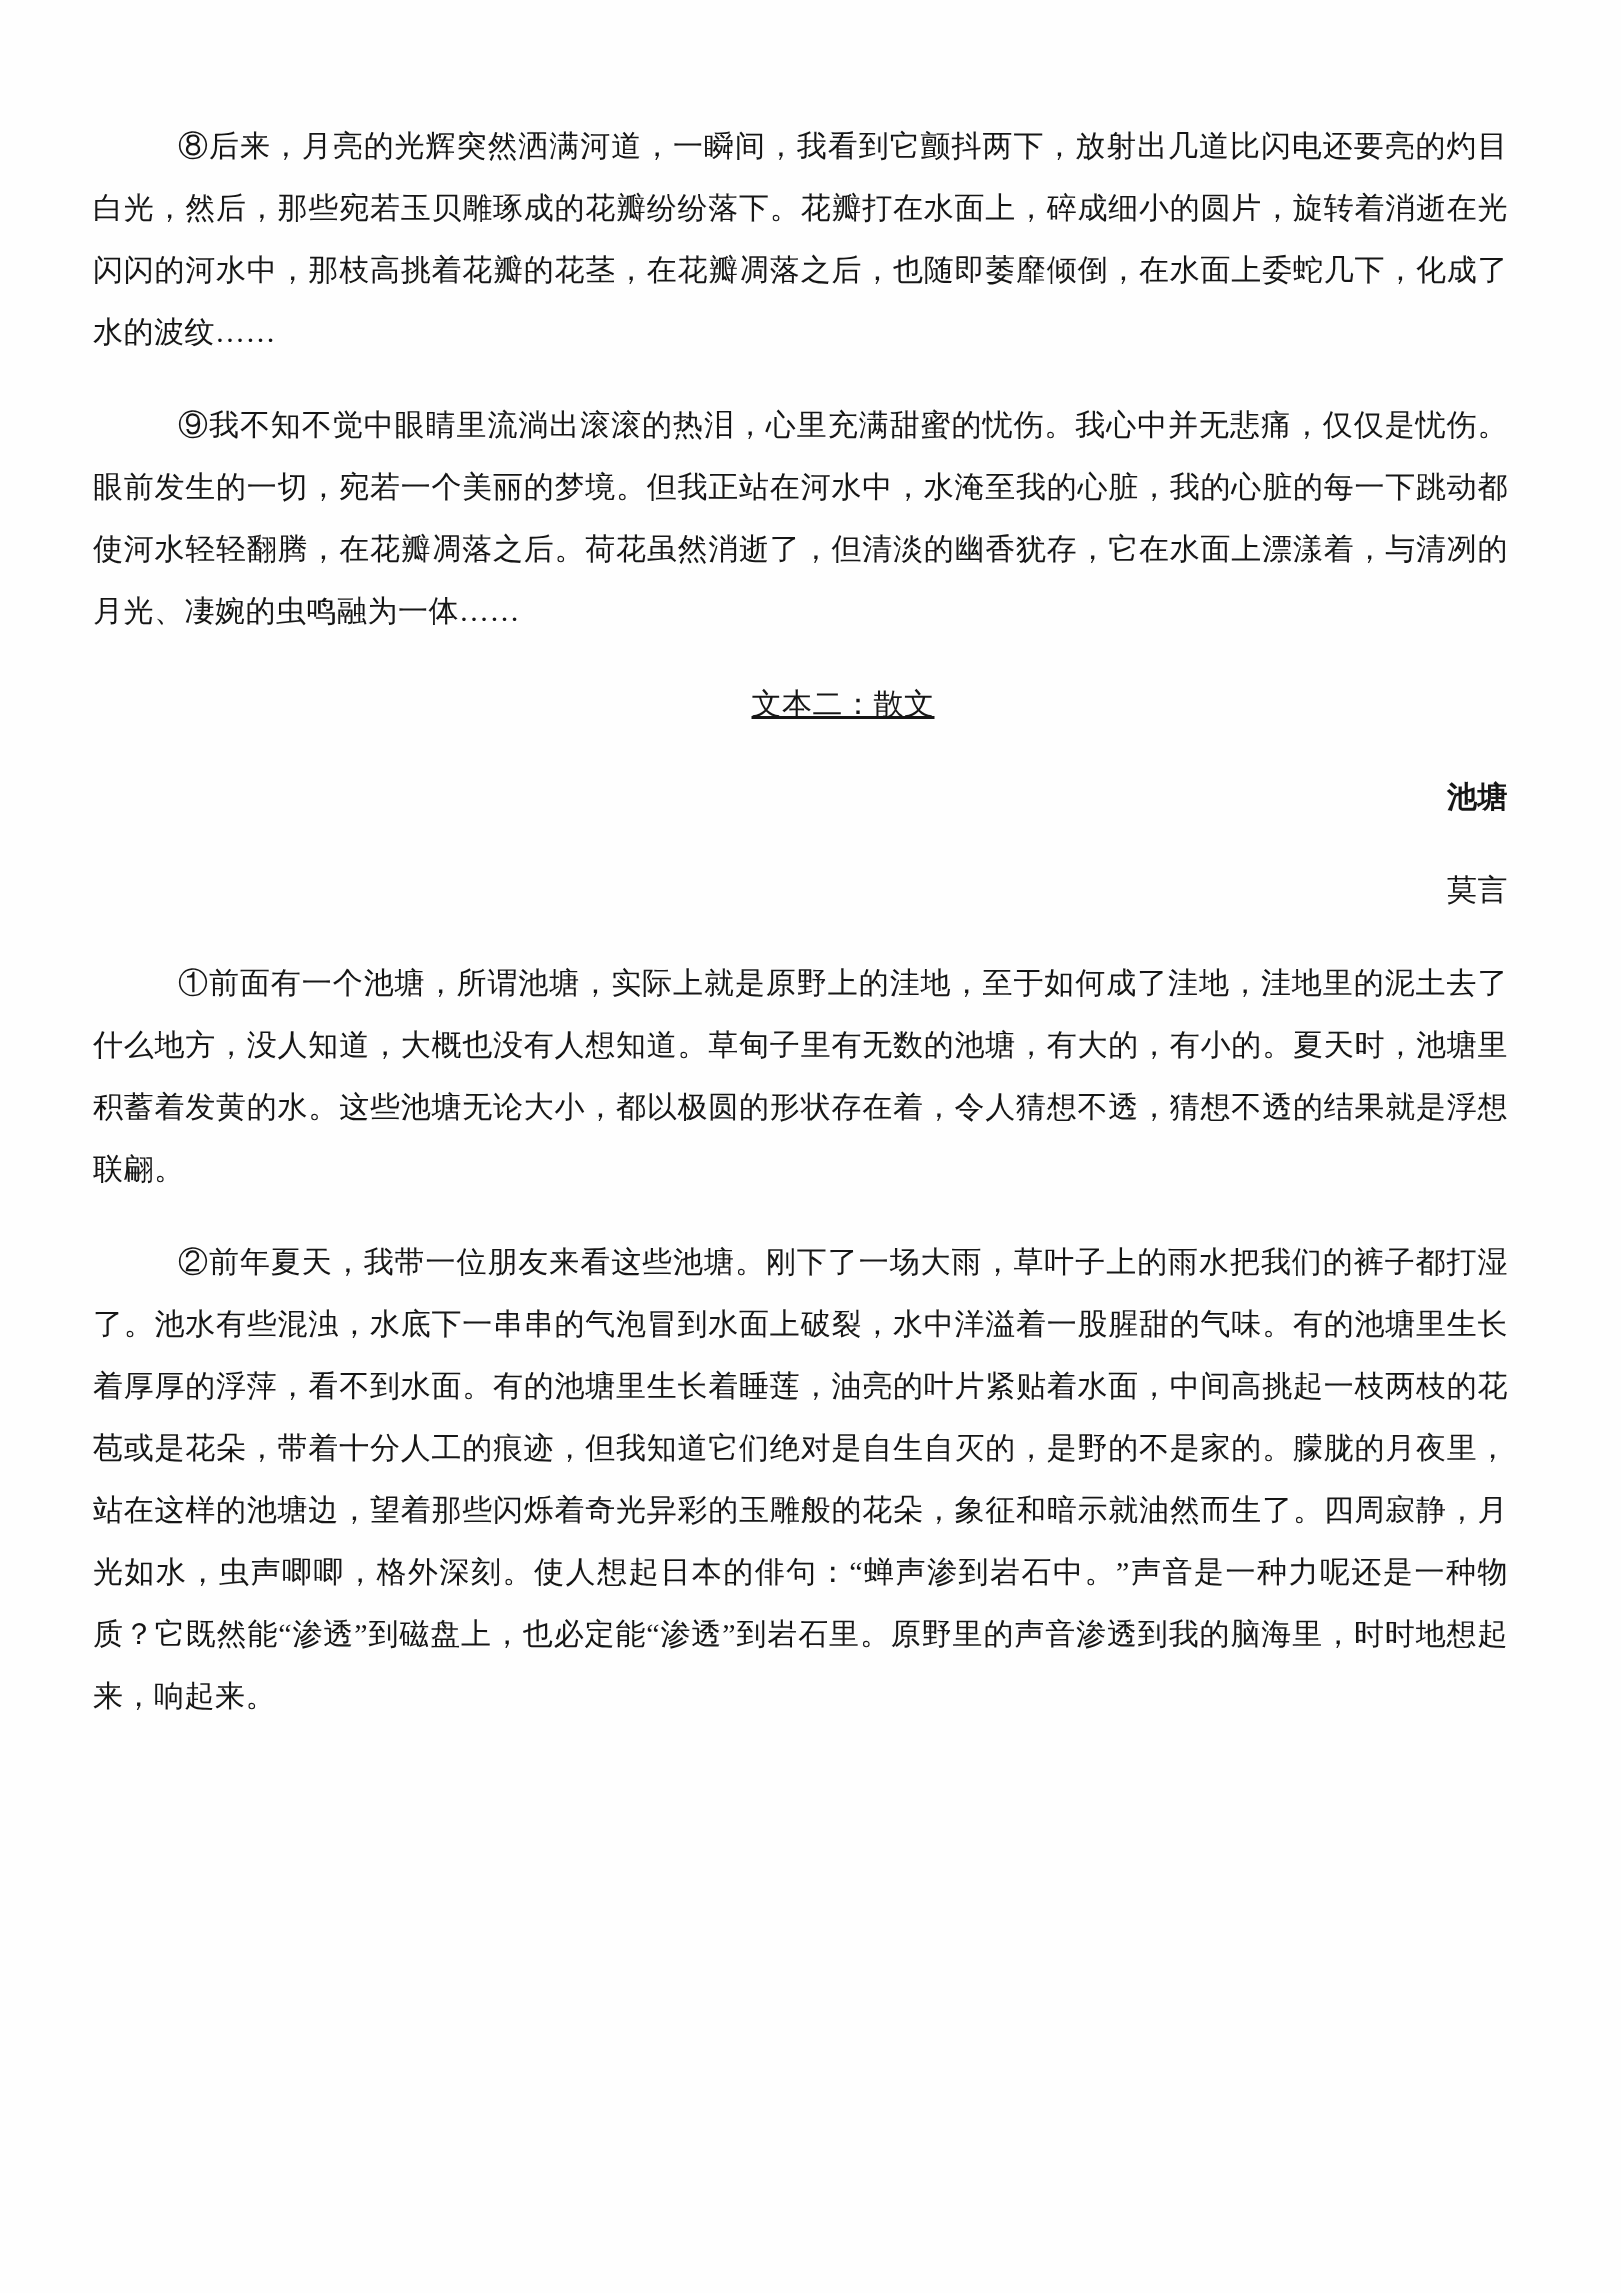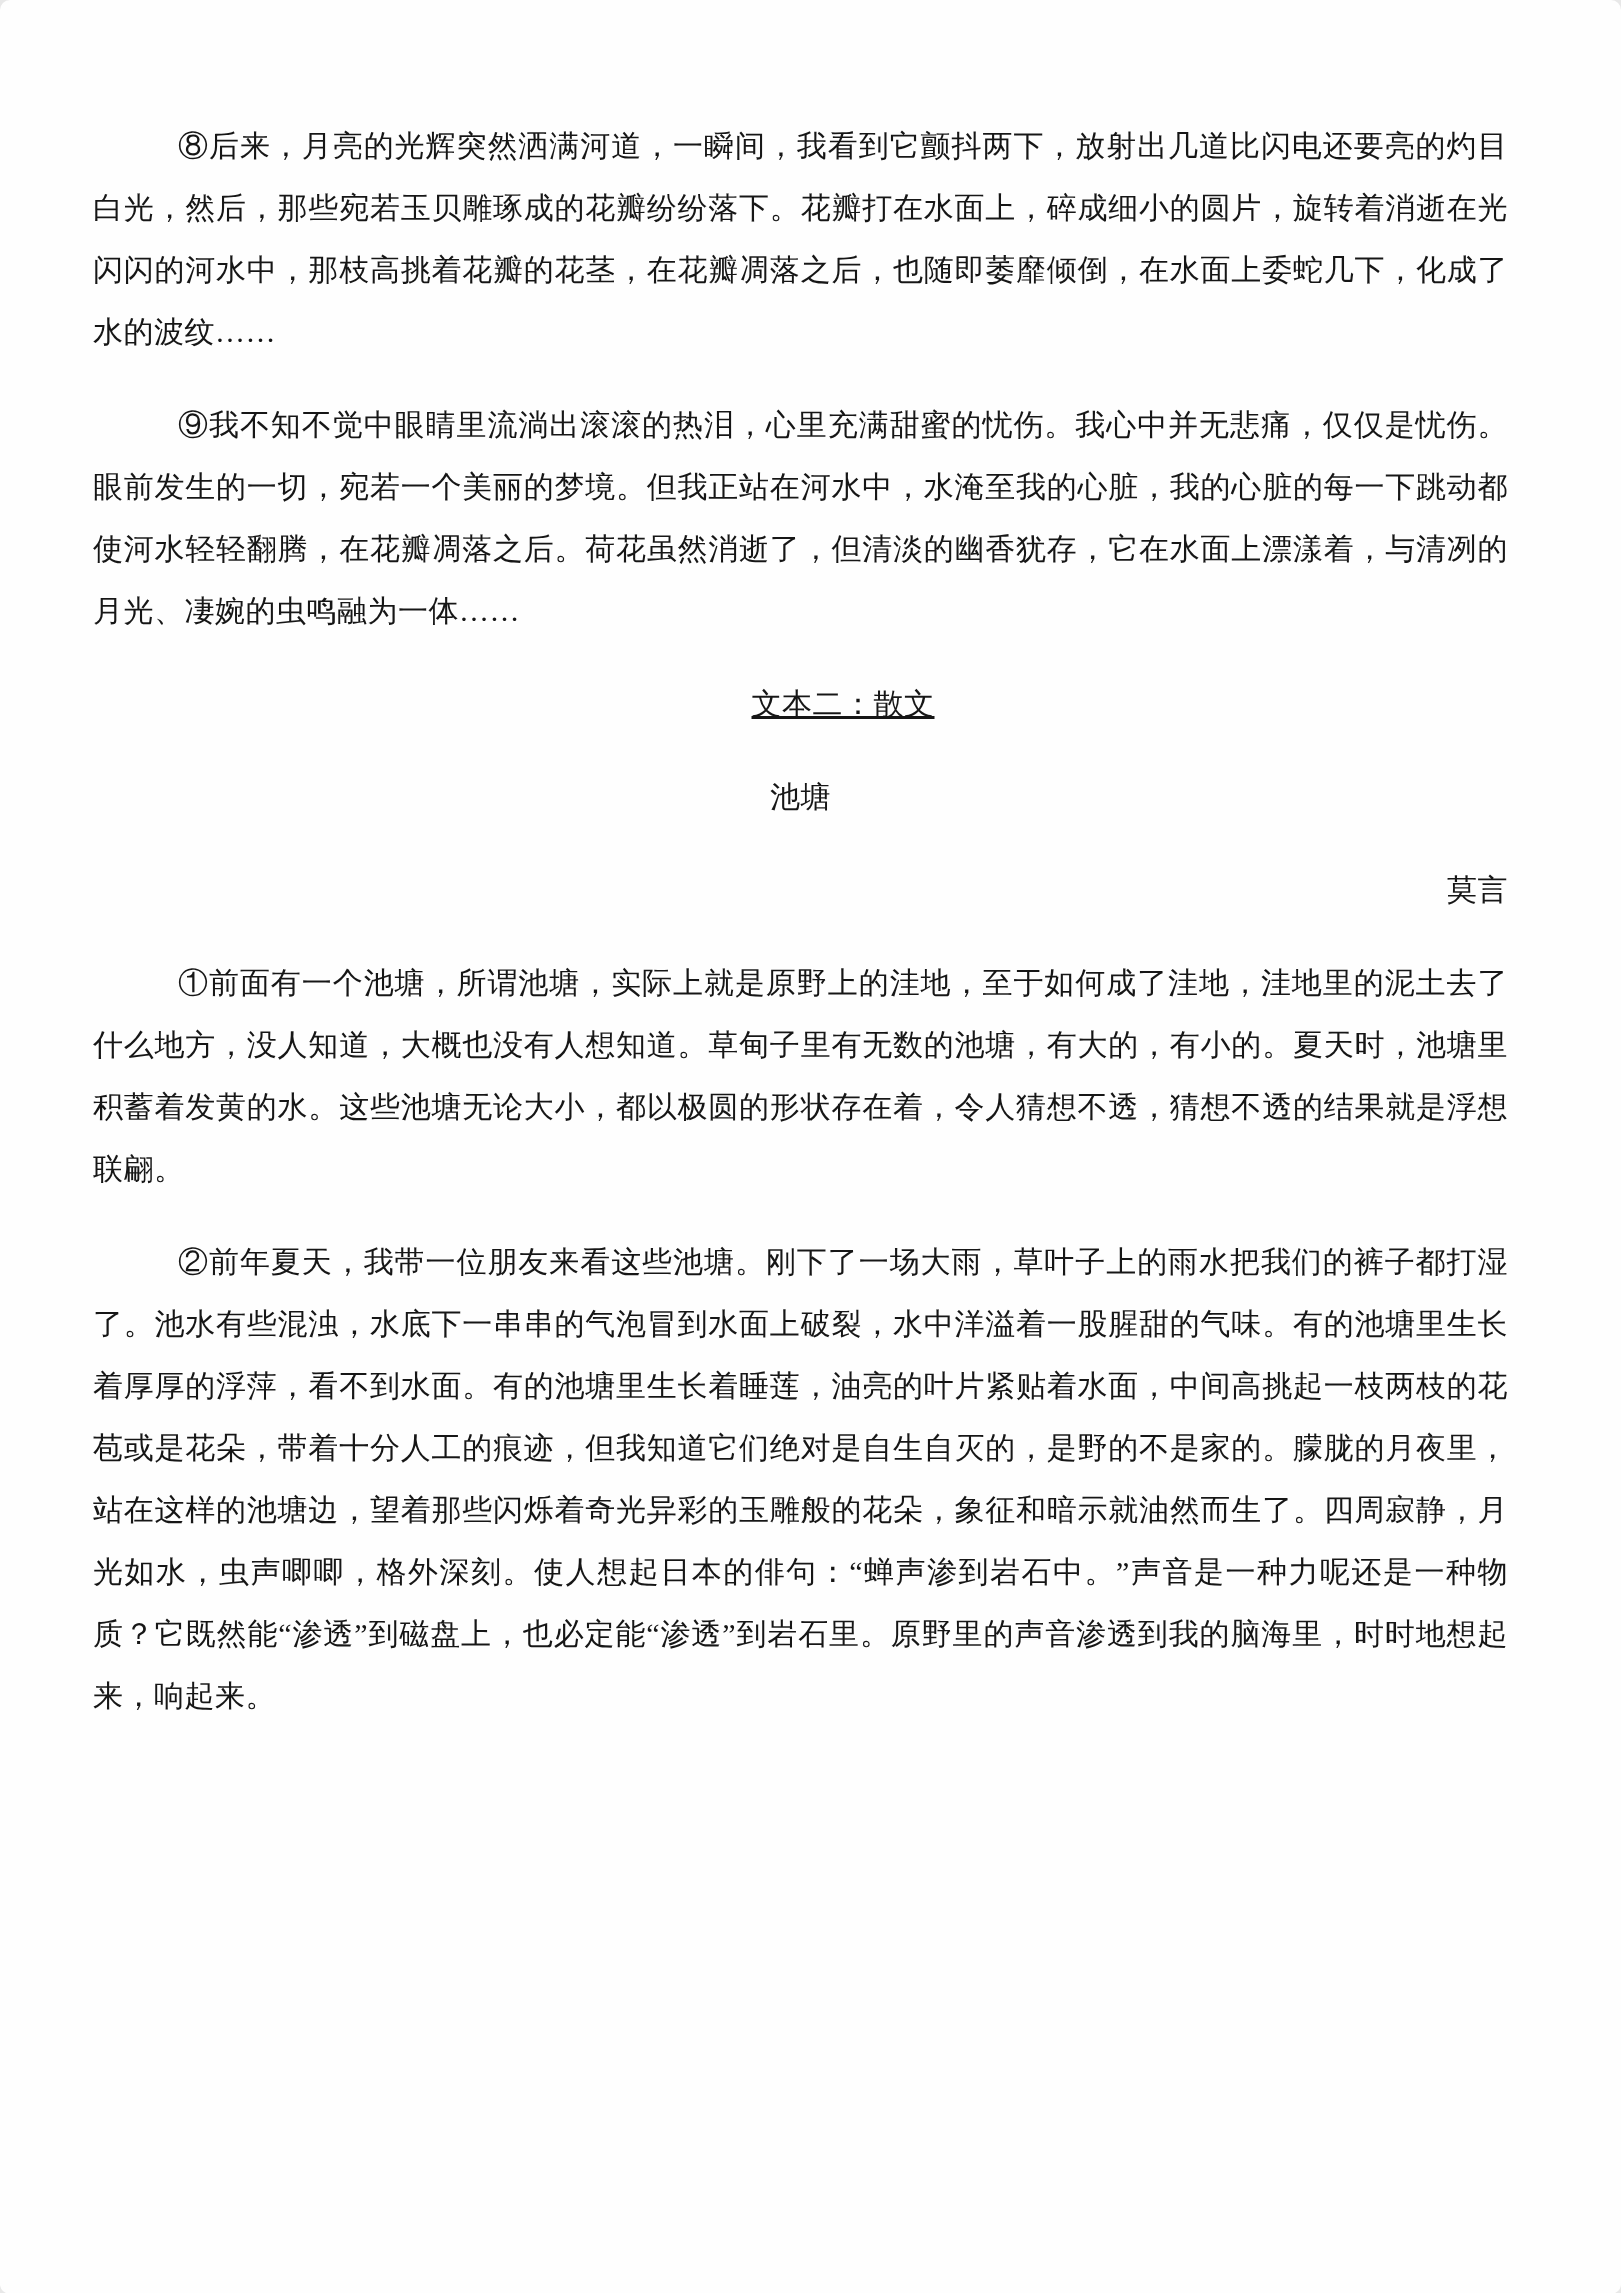--- a/index.html
+++ b/index.html
@@ -10,21 +10,20 @@
   .page {
     position: relative;
     width: 1621px;
     height: 2294px;
     margin: 0 auto;
     background: #fefefe;
     color: #161616;
     font-family: "Liberation Serif", "DejaVu Serif", serif;
     overflow: hidden;
     box-sizing: border-box;
-    border-radius: 10px;
   }
   .content {
     box-sizing: border-box;
     padding: 115px 113px 0 93px;
   }
   .para {
     font-size: 30px;
     line-height: 62px;
     letter-spacing: 0.5px;
     text-align: justify;
@@ -36,23 +35,23 @@
   .attribution {
     text-align: right;
     text-indent: 0;
     margin-top: 19.6px;
   }
   .section-label {
     text-align: center;
     text-decoration: underline;
   }
   .essay-title {
-    text-align: center;
+    text-align: right;
     text-indent: 0;
-    font-weight: normal;
+    font-weight: bold;
   }
   .essay-author {
     text-align: right;
     text-indent: 0;
   }
 </style>
 </head>
 <body>
 
 <div class="page">

